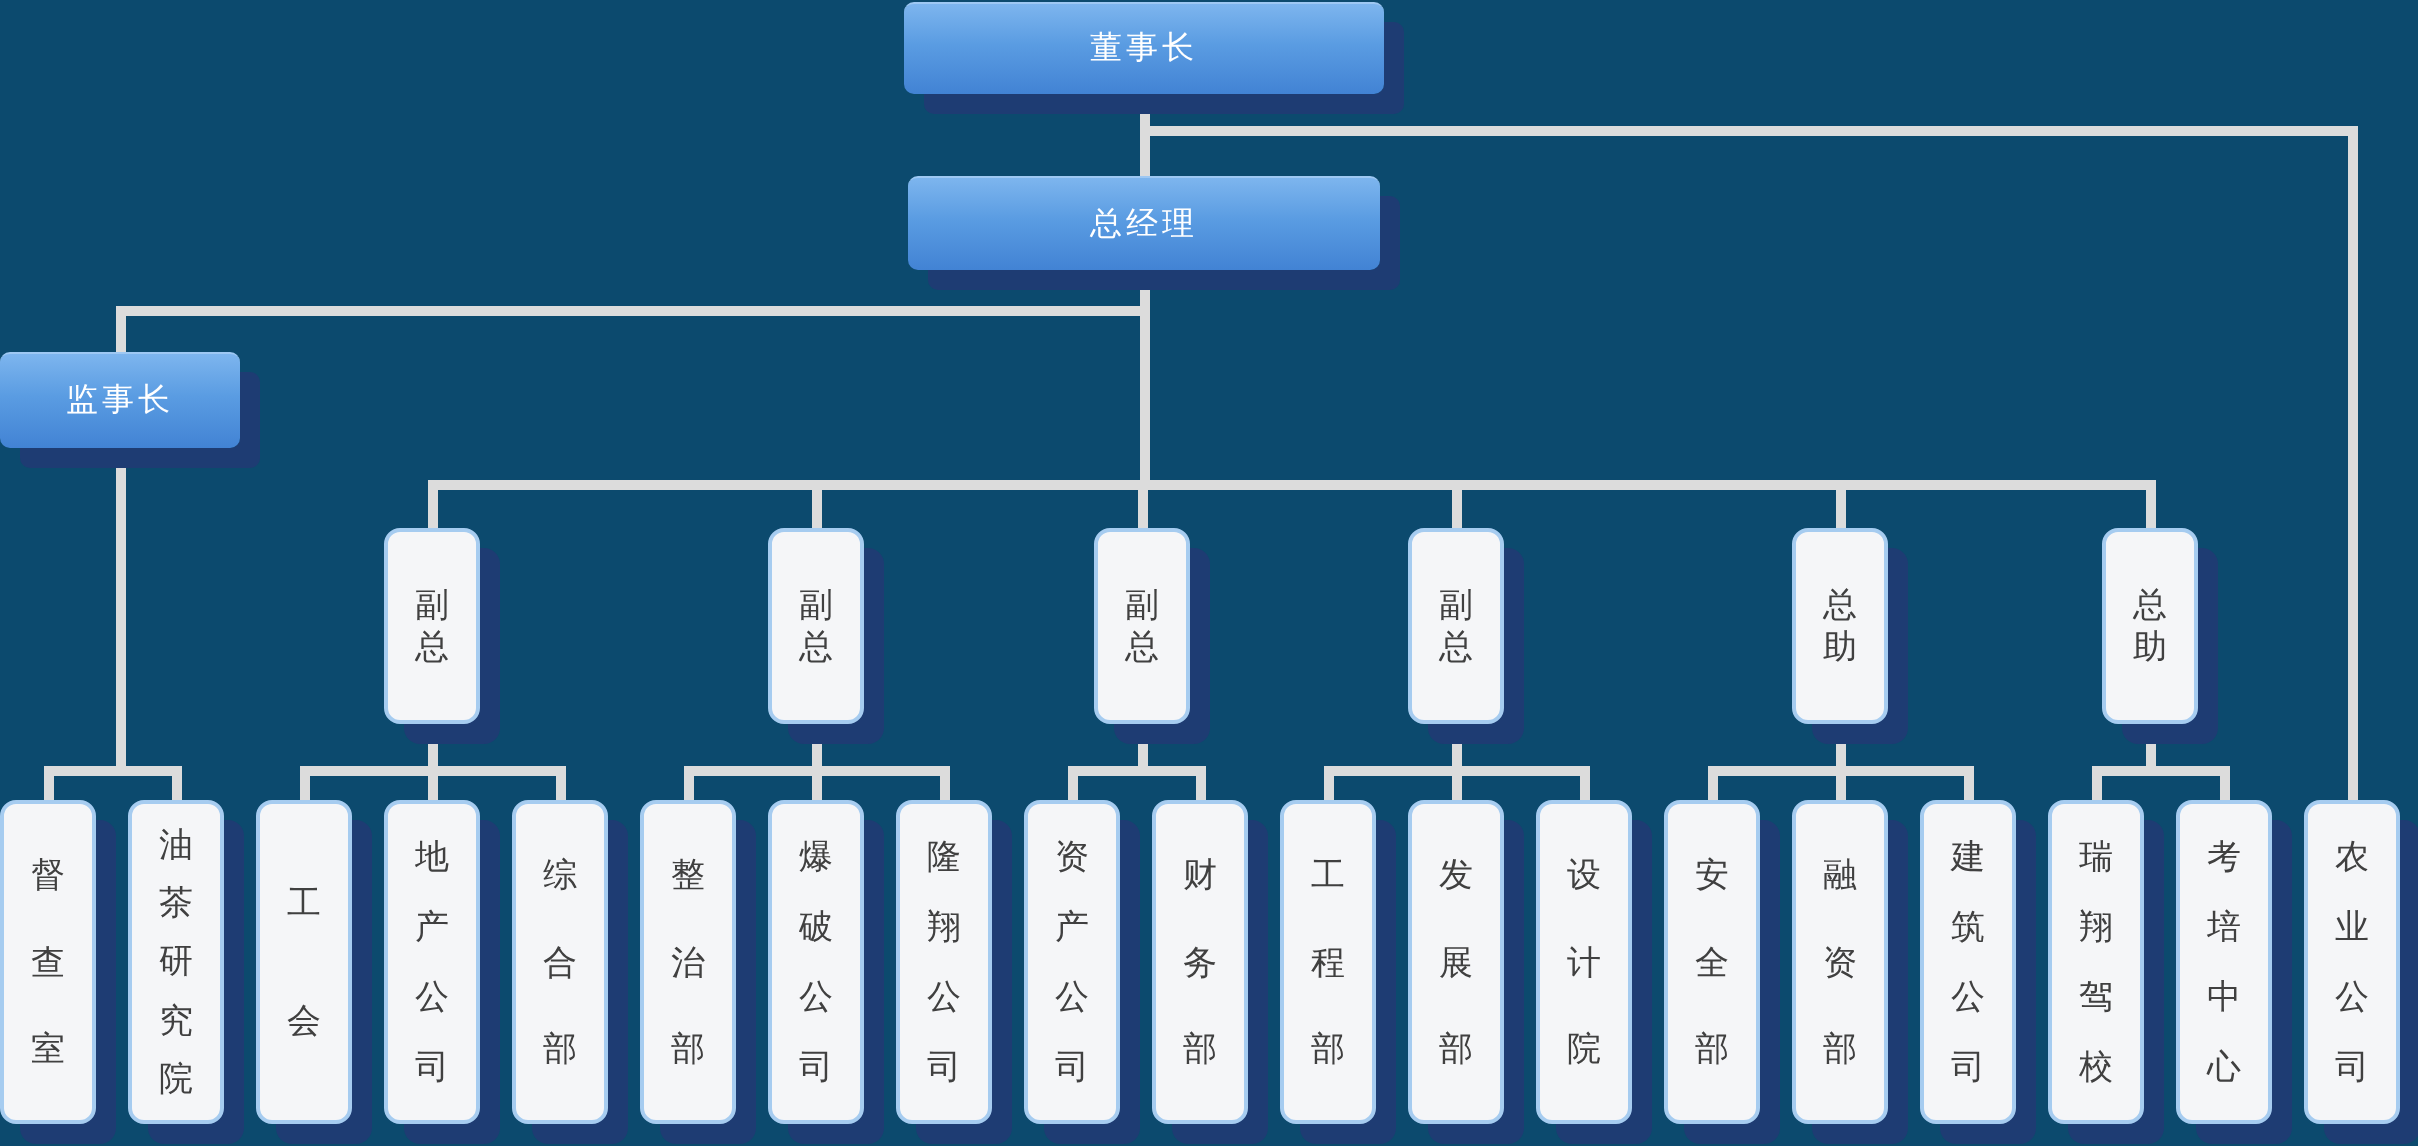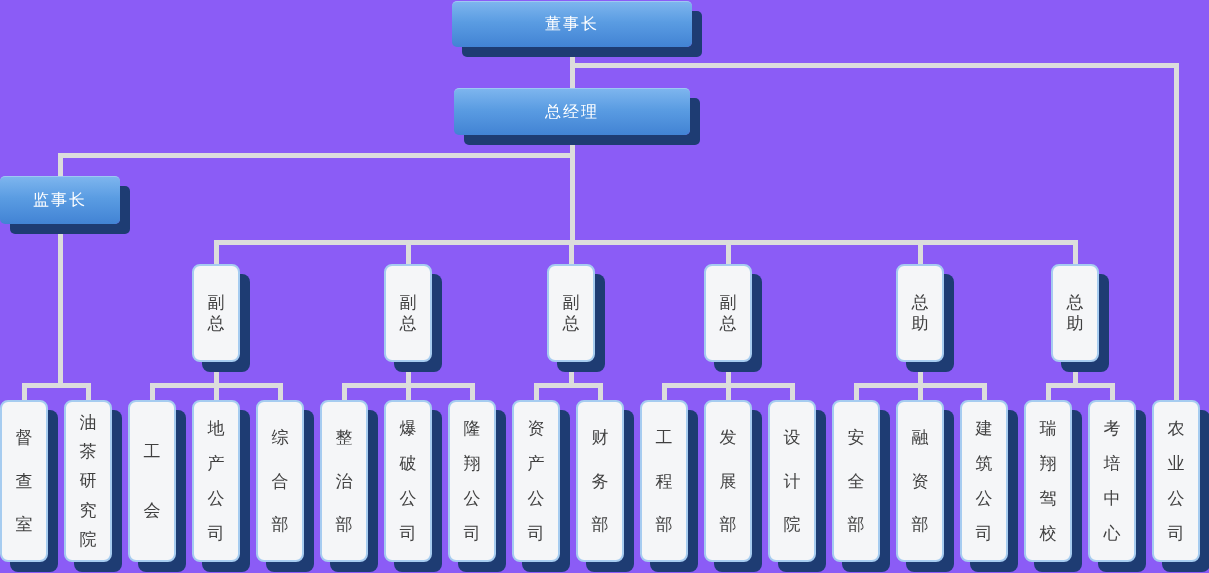--- a/index.html
+++ b/index.html
@@ -1,20 +1,20 @@
 <!DOCTYPE html>
 <html><head>
 <meta charset="utf-8">
 <style>
   html,body{margin:0;padding:0;background:#ffffff;}
   #canvas{
     position:relative;
     width:1209px;height:573px;
     overflow:hidden;
-    background:#8b5cf6;
+    background:#0c4a6e;
     font-family:"Liberation Sans","DejaVu Sans",sans-serif;
   }
   .line{
     position:absolute;
     background:#dcdcdc;
     z-index:0;
   }
   .blue-box{
     position:absolute;
     z-index:2;

